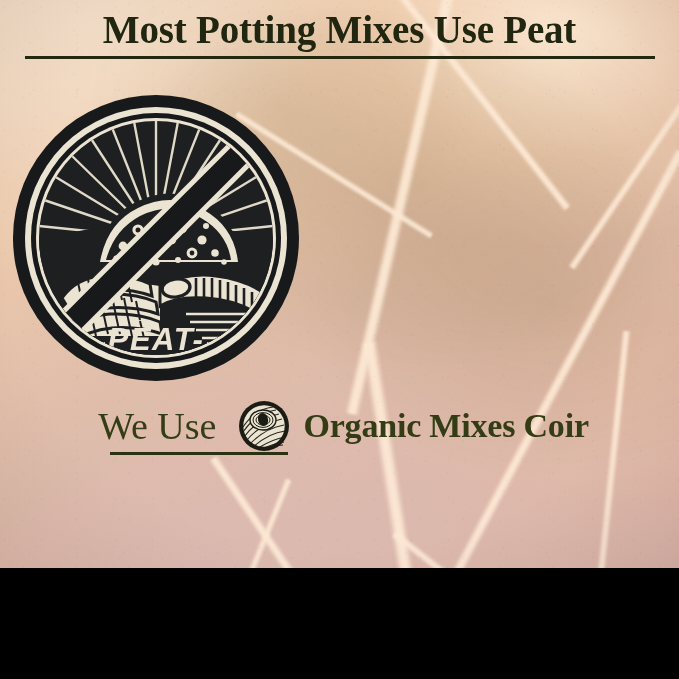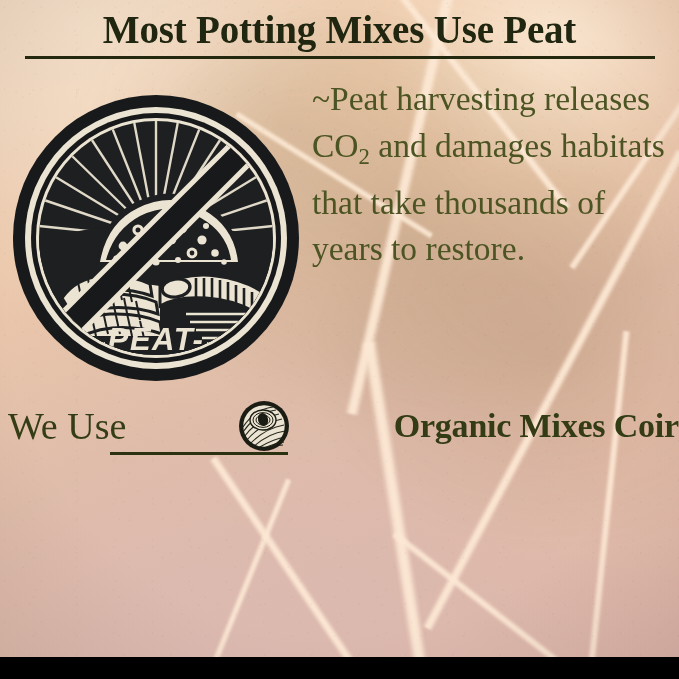--- a/index.html
+++ b/index.html
@@ -3,21 +3,21 @@
 <meta charset="utf-8">
 <style>
   html, body {
     margin: 0;
     padding: 0;
     background: #000;
   }
   #infographic {
     position: relative;
     width: 679px;
-    height: 657px;
+    height: 568px;
     overflow: hidden;
     font-family: "Liberation Serif", "DejaVu Serif", serif;
     background: #bef264;
     -webkit-font-smoothing: antialiased;
   }
 
   
   .bg-base {
     position: absolute;
     inset: 0;
@@ -129,21 +129,21 @@
   .badge svg { display: block; width: 100%; height: 100%; }
 
   
   .weuse-row {
     position: absolute;
     left: 0; right: 0;
     top: 398px;
     height: 56px;
     display: flex;
     align-items: center;
-    justify-content: space-between;
+    justify-content: center;
     gap: 0;
     padding-left: 8px;
   }
   .weuse {
     font-size: 38px;
     line-height: 46px;
     color: #343d15;
     font-weight: 400;
     white-space: nowrap;
   }
@@ -203,21 +203,20 @@
   <div class="bg-grain"></div>
   <div class="bg-vignette"></div>
 
   <div class="content">
 
     <div class="title-wrap">
       <div class="title">Most Potting Mixes Use Peat</div>
     </div>
     <div class="title-rule"></div>
 
-    <div class="para-right"><span>~Peat harvesting releases CO</span><span class="sub">2</span><span> and damages habitats that take thousands of years to restore.</span></div>
 
     <div class="badge">
       <svg viewBox="0 0 292 296" xmlns="http://www.w3.org/2000/svg" aria-hidden="true">
         <defs>
           <clipPath id="innerCircle">
             <circle cx="146" cy="148" r="117"></circle>
           </clipPath>
           <clipPath id="slashClip">
             <circle cx="146" cy="148" r="117"></circle>
           </clipPath>

